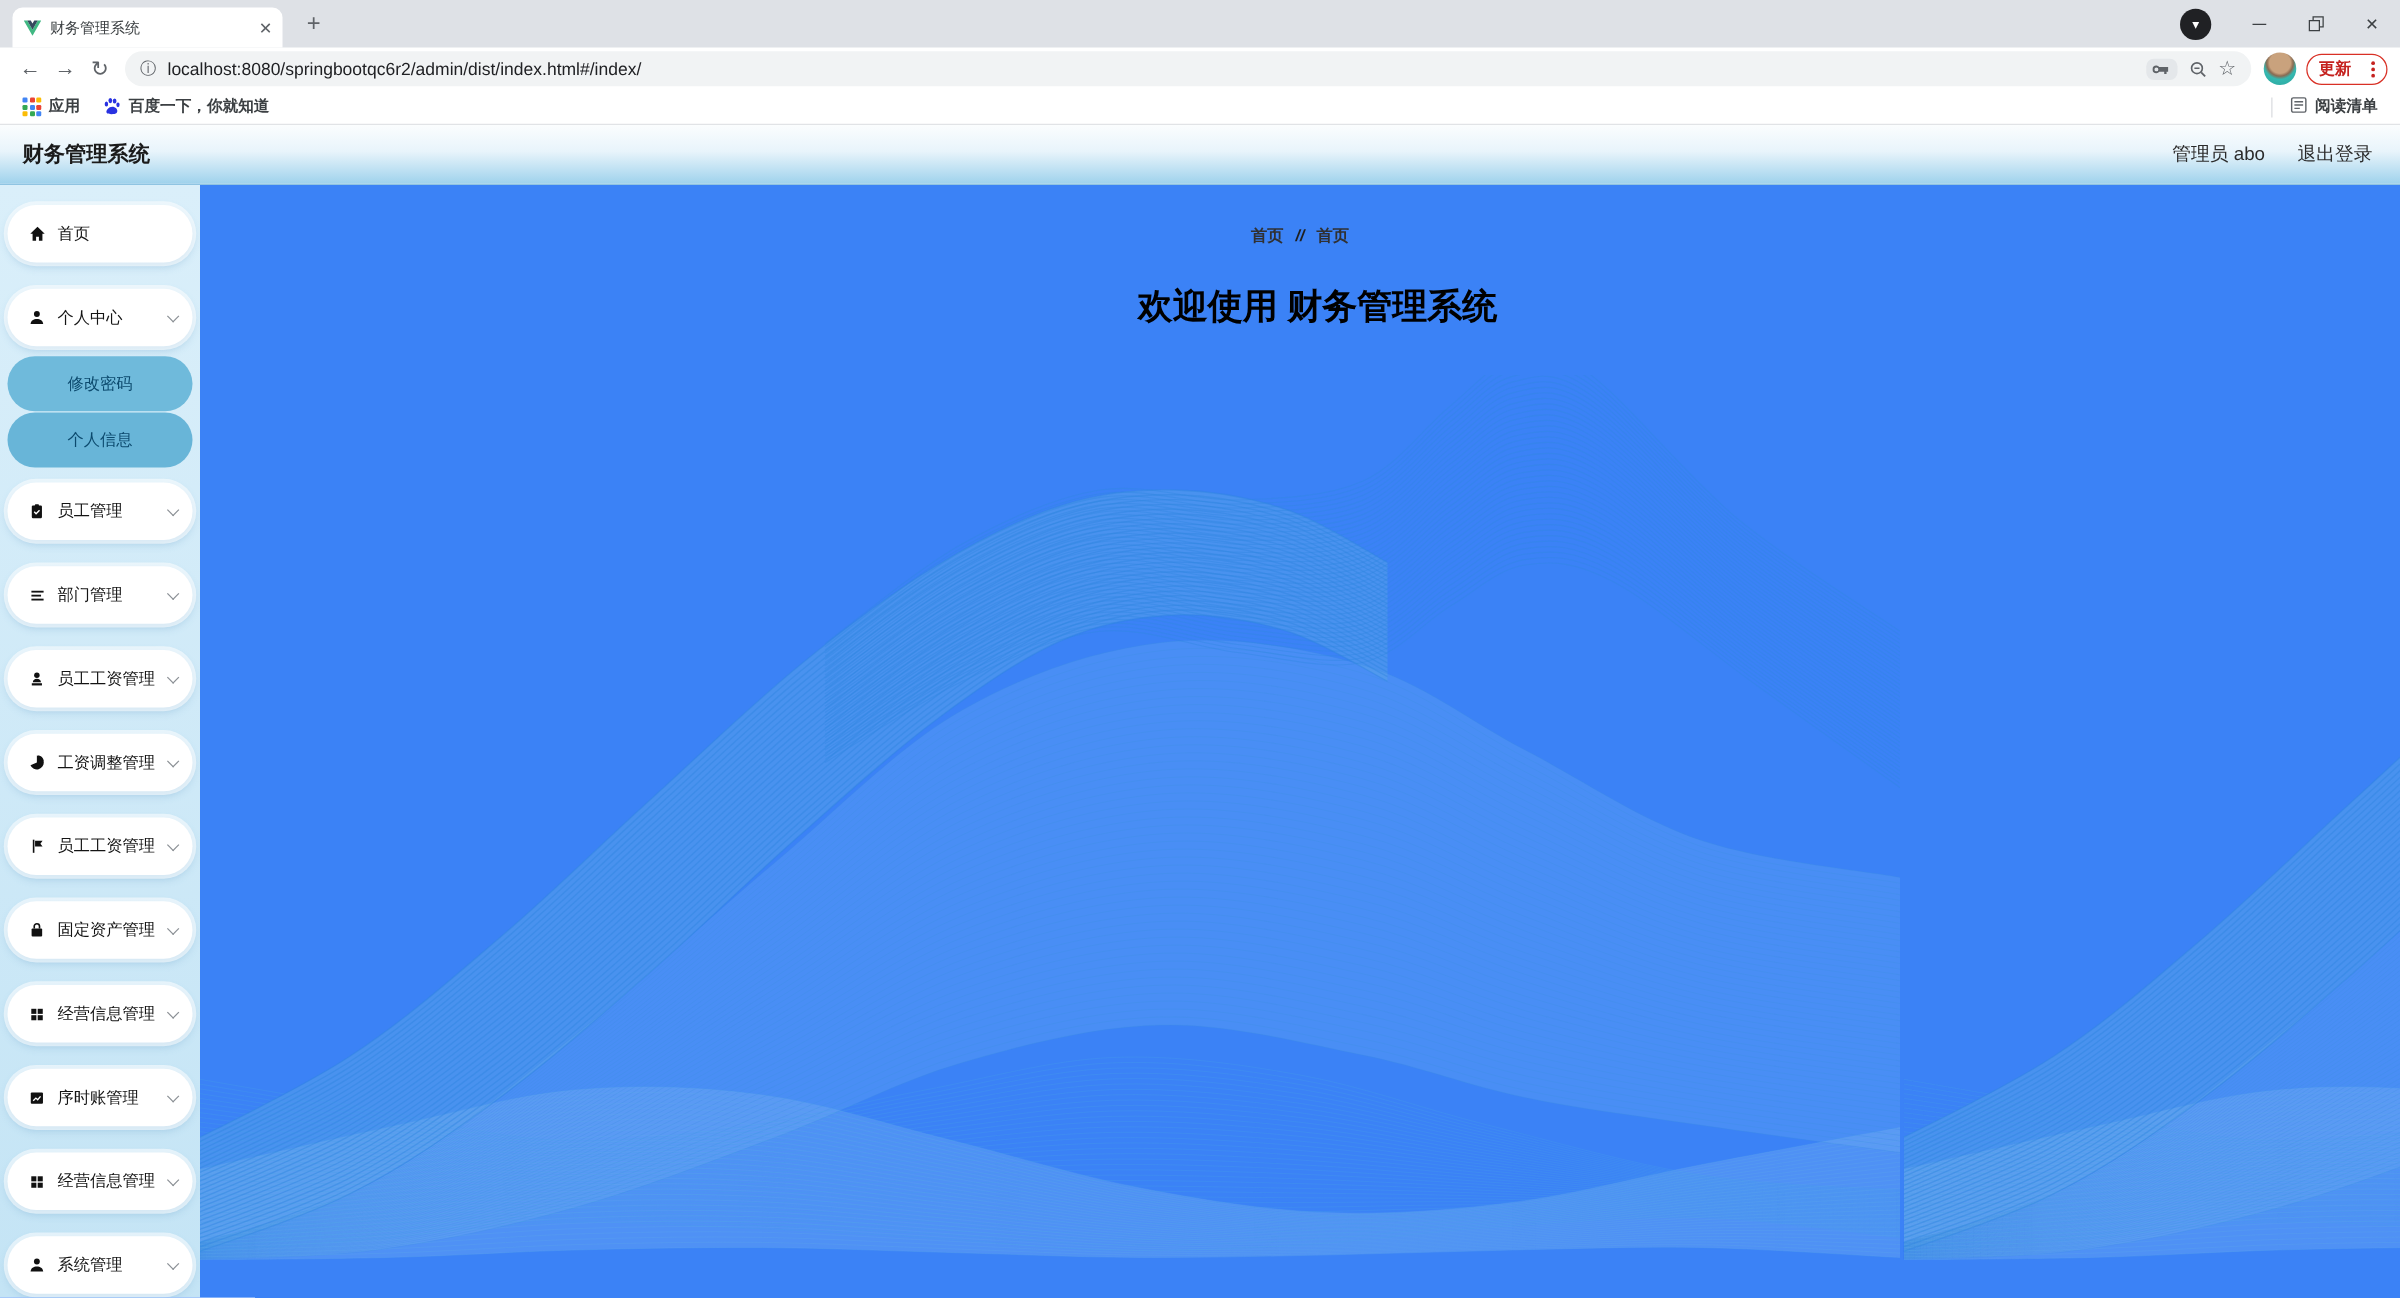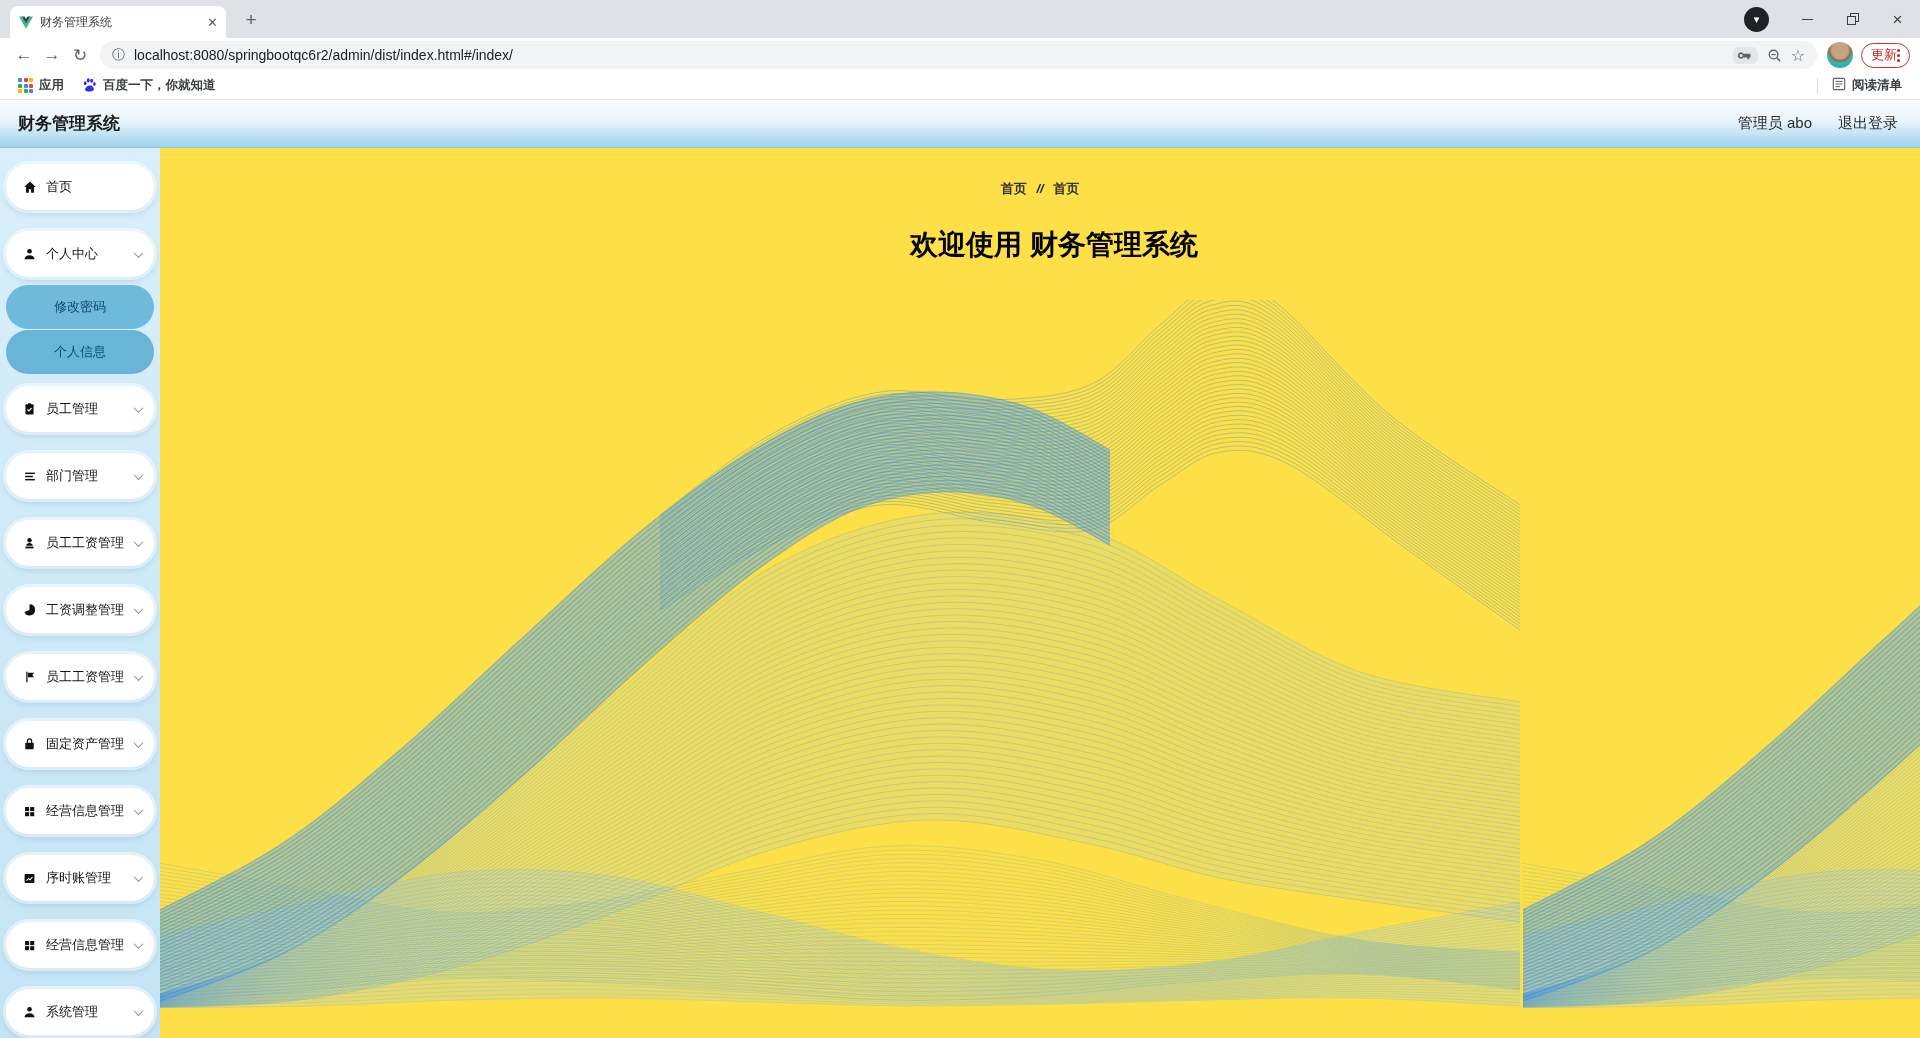--- a/index.html
+++ b/index.html
@@ -31,21 +31,21 @@
   .omnibox { flex:1; height:28px; margin:0 8px 0 6px; background:#f1f3f4; border-radius:14px;
              display:flex; align-items:center; padding:0 12px; gap:9px; }
   .info-ic { font-size:13px; color:#5f6368; }
   .url-text { flex:1; font-size:14px; color:#202124; white-space:nowrap; overflow:hidden; }
   .omni-ic { display:flex; align-items:center; justify-content:center; }
   .key-bg { background:#e4e7ea; border-radius:6px; padding:3px 5px; }
   .star-ic { font-size:16px; color:#5f6368; }
   .avatar { width:26px; height:26px; border-radius:50%; margin:0 8px 0 2px;
             background:radial-gradient(circle at 50% 32%, #c9a27d 0 38%, #8a6b52 48%, #35b8b0 60%, #2aa39c 100%); }
   .update-chip { height:25px; border:1.5px solid #d93025; border-radius:13px; background:#fff;
-                 display:flex; align-items:center; gap:0; padding:0 9px; color:#c5221f; font-size:13px; }
+                 display:flex; align-items:center; gap:16px; padding:0 9px; color:#c5221f; font-size:13px;font-weight:bold; }
   .dots { display:flex; flex-direction:column; gap:2px; }
   .dots i { width:3px; height:3px; border-radius:50%; background:#c5221f; display:block; }
 
   
   .bookrow { height:28px; background:#fff; display:flex; align-items:center; padding:0 12px; gap:6px;
              border-bottom:1px solid #e1e3e6;font-weight:bold; }
   .bm { display:flex; align-items:center; gap:6px; font-size:12.5px; color:#3c4043; padding:0 6px; }
   .grid9 { display:grid; grid-template-columns:repeat(3,4px); grid-auto-rows:4px; gap:1.5px; }
   .grid9 i { display:block; border-radius:1px; }
   .bookrow-right { margin-left:auto; display:flex; align-items:center; gap:8px; }
@@ -67,21 +67,21 @@
                box-shadow:0 0 0 3px rgba(255,255,255,.55), 0 3px 7px rgba(110,165,205,.45); }
   .side-item.open { margin-bottom:8px;font-family:Liberation Serif, serif; }
   .side-label { flex:1; white-space:nowrap; overflow:hidden; }
   .chev { width:7px; height:7px; border-right:1.6px solid #8a8f94; border-bottom:1.6px solid #8a8f94;
           transform:rotate(45deg) translate(-1px,-1px); flex:none; }
   .side-sub { height:44px; margin:0 6px 1px 6px; border-radius:22px; background:#6fbadb; color:#0c4a6e;
               display:flex; align-items:center; justify-content:center; font-size:13px; }
   .side-sub.last { margin-bottom:12px; background:#68b5d8; }
   .sicon { width:15px; display:flex; justify-content:center; flex:none; }
 
-  .main-content { flex:1; position:relative; background:#fde047; overflow:hidden; }
+  .main-content { flex:1; position:relative; background:#3b82f6; overflow:hidden; }
   .breadcrumb { position:absolute; top:32px; width:100%; text-align:center; font-size:13px; color:#303133; font-weight:600; }
   .breadcrumb .sep { font-weight:bold; font-style:italic; margin:0 6px; color:#1f1f1f; }
   .welcome { position:absolute; top:78px; width:100%; text-align:center; font-size:28px; font-weight:bold; color:#000;padding-left:28px; }
 
   .wave-area { position:absolute; left:0; top:152px; right:0; height:708px; display:flex; overflow:hidden; }
   .tile1 { width:1360px; height:708px; flex:none; margin-right:3px; }
   .tile2 { width:397px; height:708px; flex:none; overflow:hidden; }
 </style>
 </head>
 <body>

